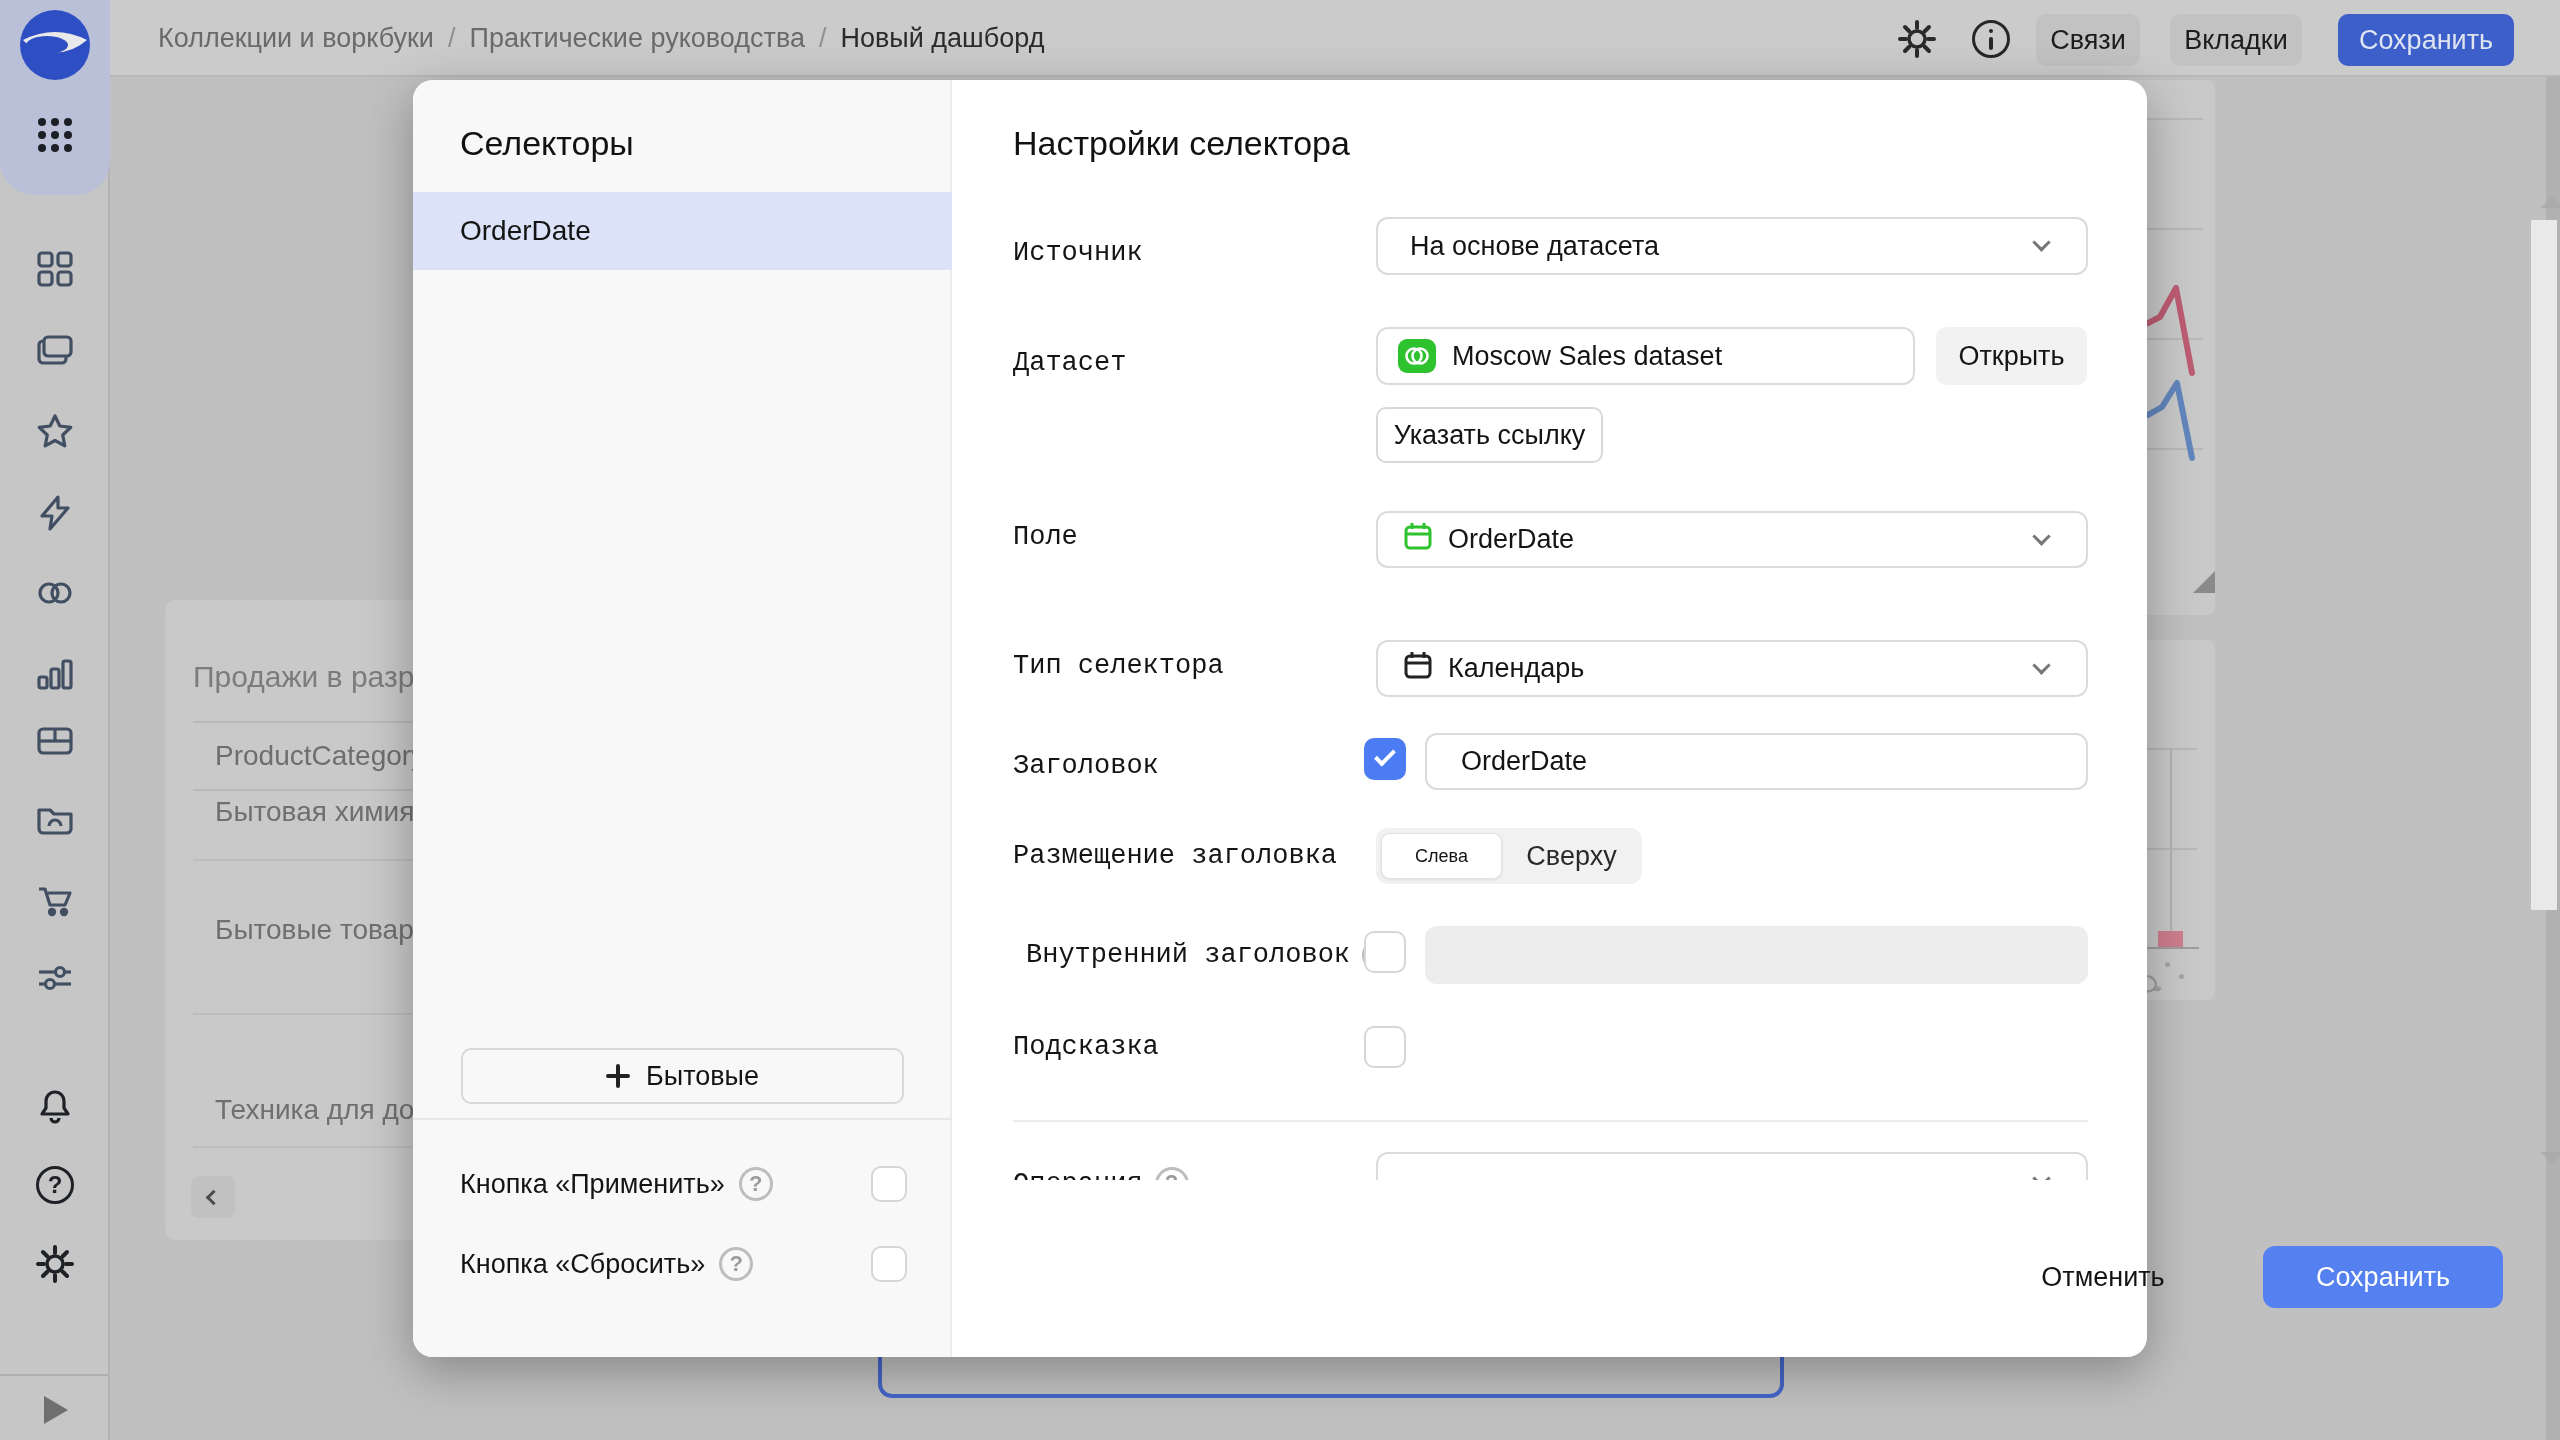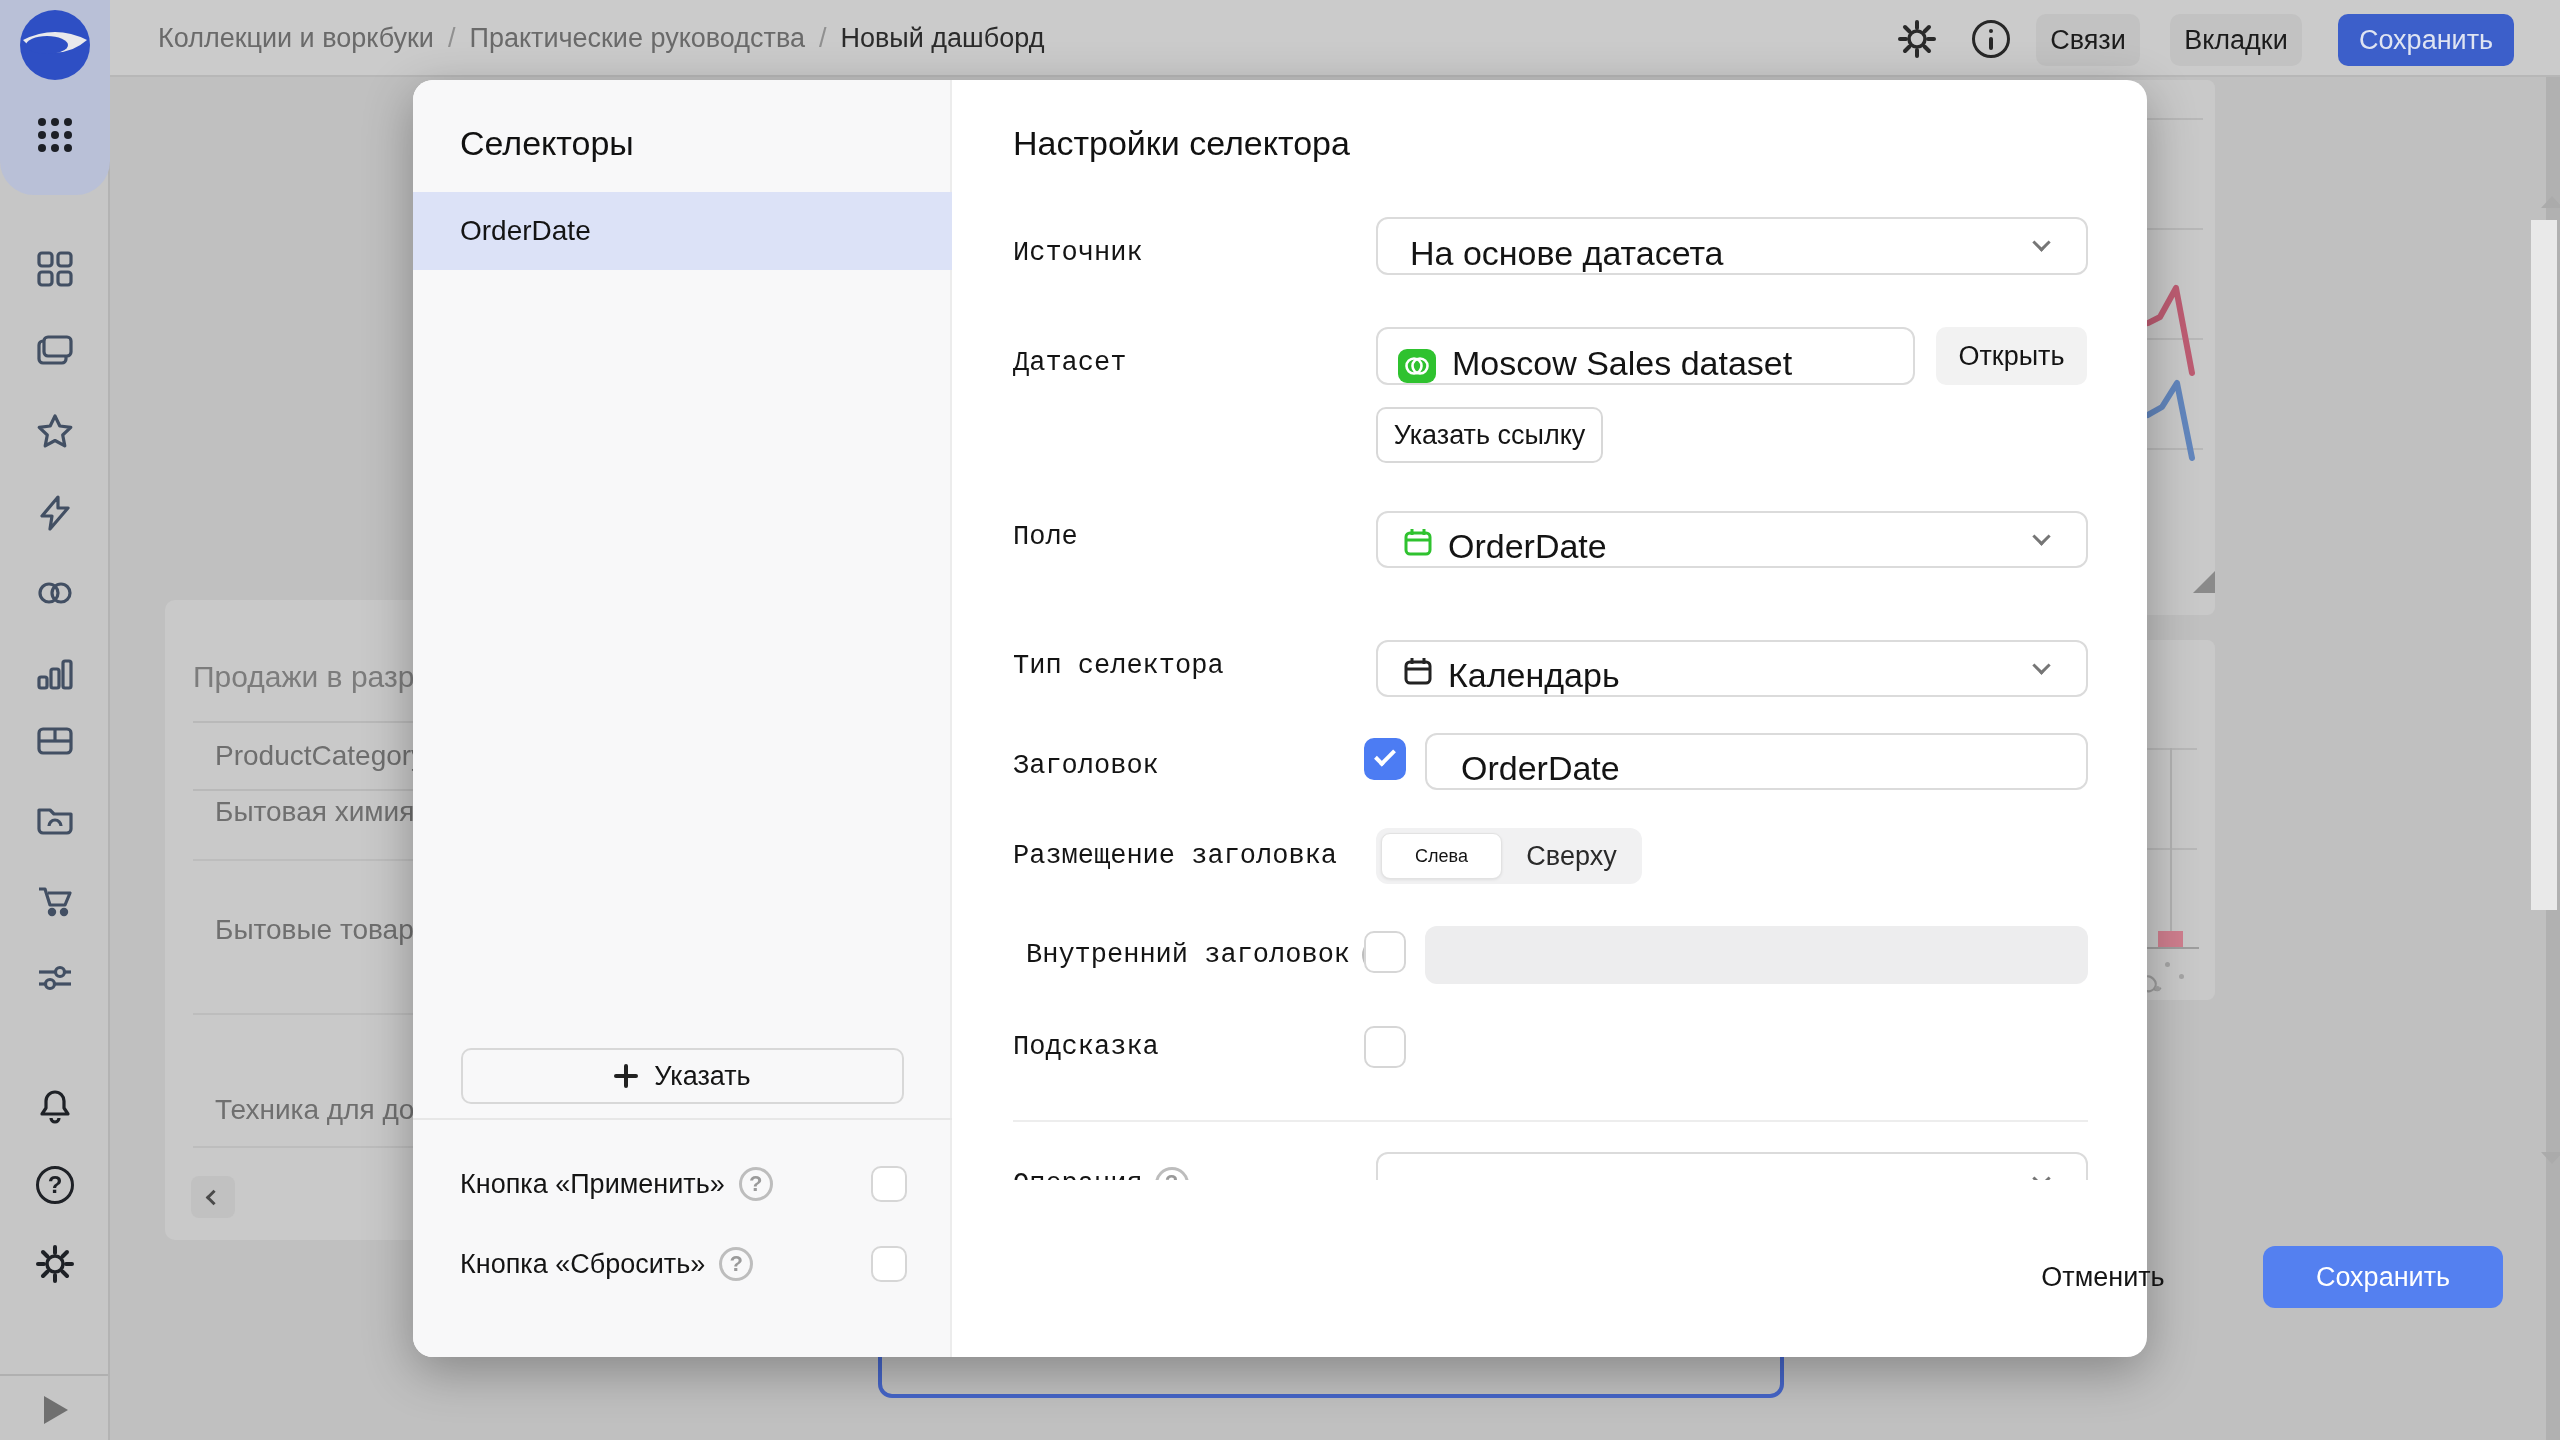--- a/index.html
+++ b/index.html
@@ -6,21 +6,21 @@
   html,body { width:2560px; height:1440px; }
   body { font-family:"Liberation Sans", sans-serif; color:#141414; }
   .screen { position:relative; width:2560px; height:1440px; background:#c0c0c0; overflow:hidden; }
   .abs { position:absolute; }
   .hline { position:absolute; height:2px; background:#b6b6b6; }
   .vline { position:absolute; width:2px; background:#b2b2b2; }
   
   .chev { display:inline-block; width:13px; height:13px; border-right:3px solid #767676; border-bottom:3px solid #767676; transform:rotate(45deg); }
   .chev-left { display:inline-block; width:11px; height:11px; border-right:3px solid #4a4a4a; border-bottom:3px solid #4a4a4a; transform:rotate(135deg); }
   
-  .select-box { position:absolute; background:#fff; border:2px solid #dbdbdb; border-radius:12px; display:flex; align-items:flex-end; font-size:34px; color:#141414; }
+  .select-box { position:absolute; background:#fff; border:2px solid #dbdbdb; border-radius:12px; display:flex; align-items:center; font-size:27px; color:#141414; }
   .btn-grey { background:#f2f2f2; border:none; border-radius:10px; font-size:27px; color:#141414; display:flex; align-items:center; justify-content:center; }
   .btn-outline { background:#fff; border:2px solid #d8d8d8; border-radius:10px; font-size:27px; color:#141414; display:flex; align-items:center; justify-content:center; }
   .checkbox { position:absolute; width:42px; height:42px; border-radius:10px; background:#fff; border:2px solid #d6d6d6; }
   .checkbox.checked { background:#4c7cf3; border-color:#4c7cf3; }
   .checkbox.checked .tick { position:absolute; left:9px; top:10px; width:20px; height:11px; border-left:4px solid #fff; border-bottom:4px solid #fff; transform:rotate(-45deg); }
   .qmark { display:inline-flex; align-items:center; justify-content:center; width:34px; height:34px; border-radius:50%; border:3px solid #bdbdbd; color:#9a9a9a; font-size:22px; font-weight:700; }
   .form-label { position:absolute; font-size:27px; color:#141414; display:flex; align-items:center; gap:12px;font-family:Liberation Mono, monospace; }
   .dimtext { color:#6f6f6f; }
   .bg-card { position:absolute; background:#c9c9c9; border-radius:10px; }
   .icon-svg { display:block; }
@@ -238,21 +238,21 @@
       <div class="abs" style="left:47px;top:44px;font-size:34px;font-weight:500;color:#111;">Селекторы</div>
       <div class="abs" style="left:0;top:112px;width:539px;height:78px;background:#dce2f7;display:flex;align-items:center;">
         <span style="margin-left:47px;font-size:28px;color:#141414;">OrderDate</span>
       </div>
 
       <div class="abs btn-outline" style="left:48px;top:968px;width:443px;height:56px;background:#f8f8f9;gap:16px;">
         <span style="position:relative;width:24px;height:24px;display:inline-block;">
           <span style="position:absolute;left:10px;top:0;width:4px;height:24px;background:#222;border-radius:2px;"></span>
           <span style="position:absolute;left:0;top:10px;width:24px;height:4px;background:#222;border-radius:2px;"></span>
         </span>
-        <span>Указать</span>
+        <span>Бытовые</span>
       </div>
 
       <div class="hline" style="left:0;top:1038px;width:539px;background:#e7e7e7;"></div>
 
       <div class="abs" style="left:47px;top:1082px;width:460px;height:44px;display:flex;align-items:center;gap:14px;">
         <span style="font-size:27px;">Кнопка «Применить»</span>
         <span class="qmark">
             <span>?</span>
           </span>
       </div>

